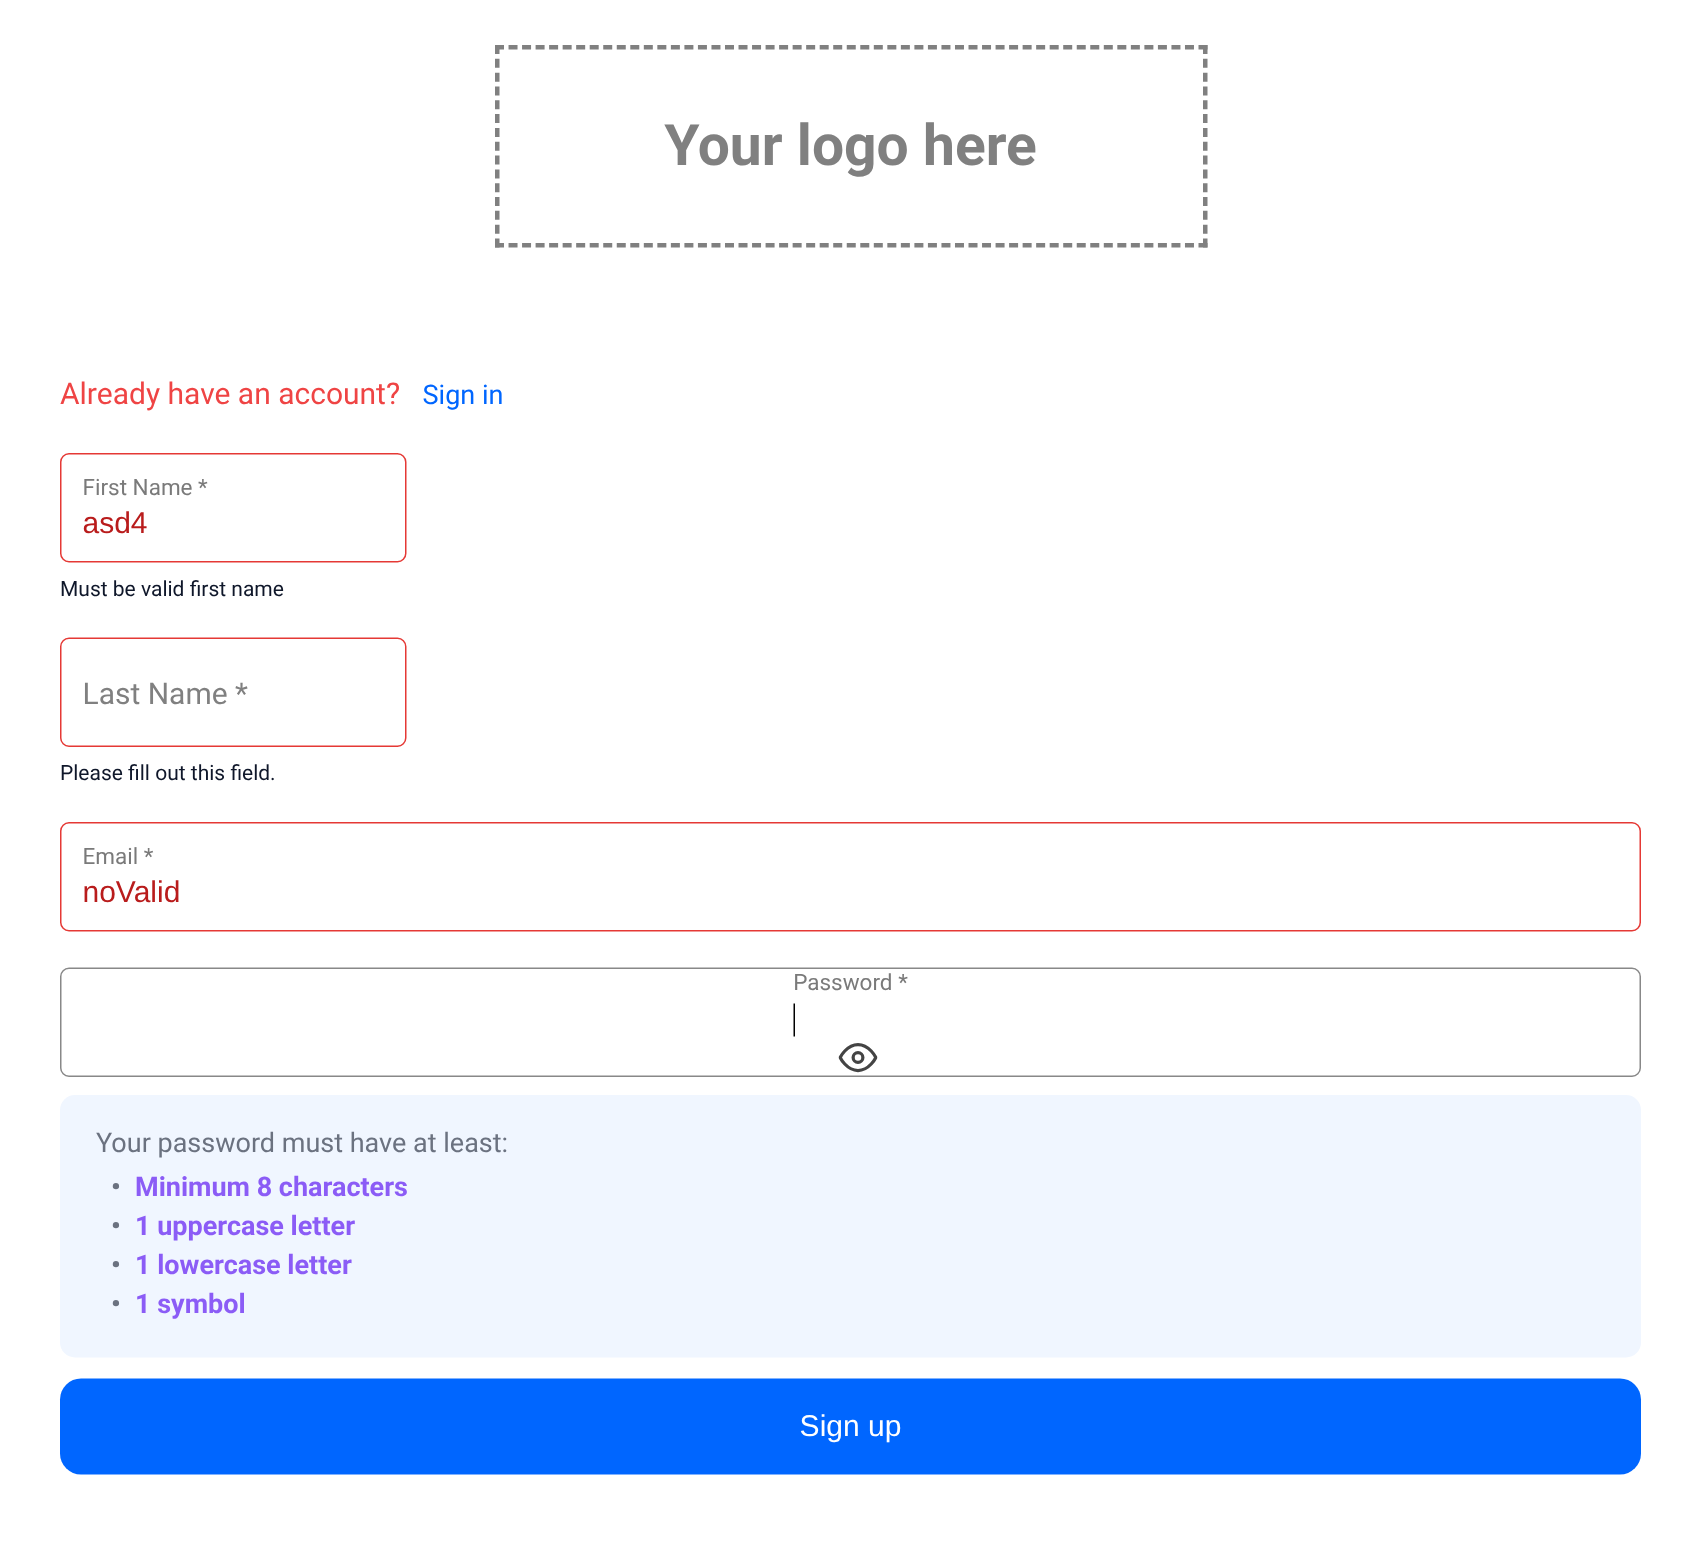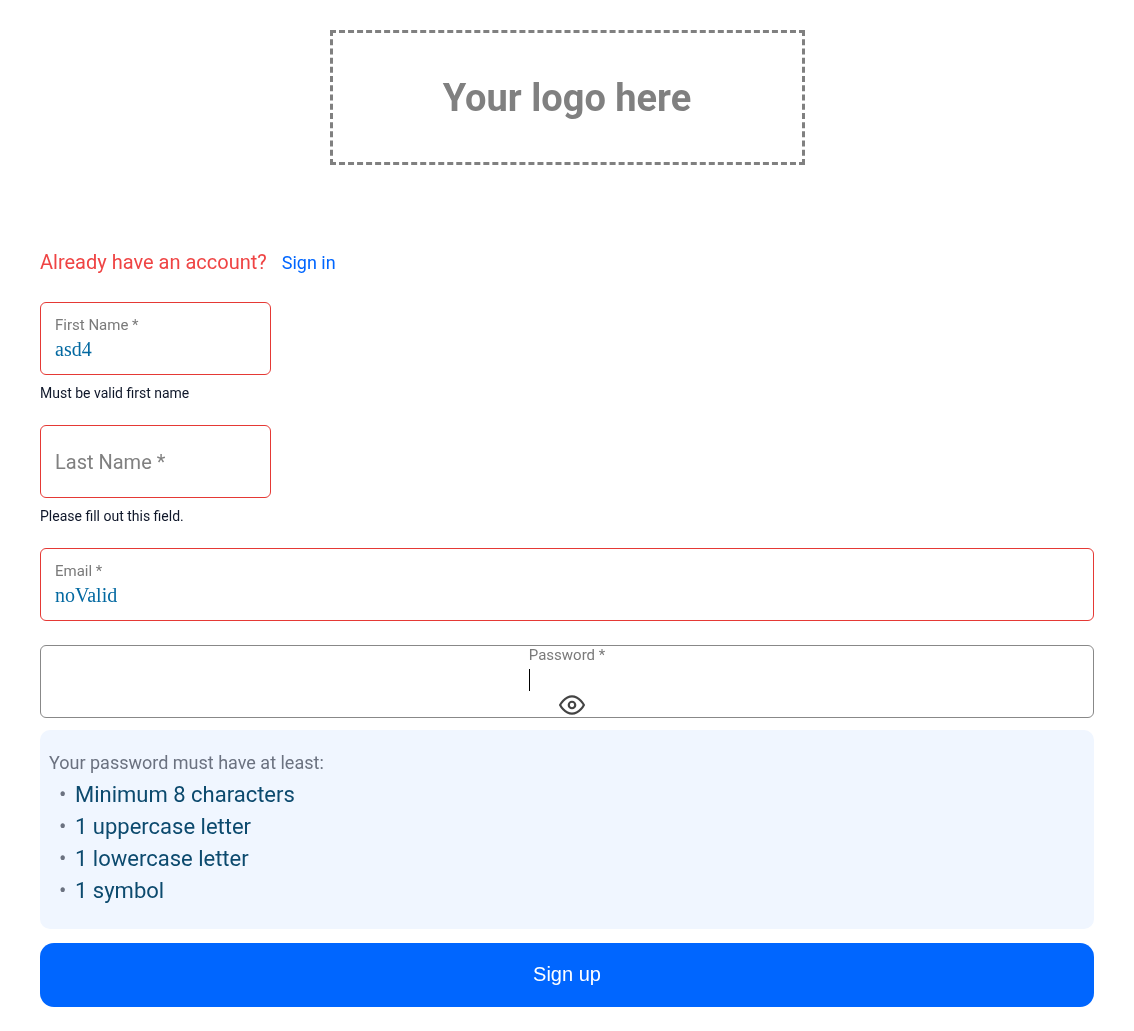--- a/index.html
+++ b/index.html
@@ -68,26 +68,26 @@
       font-size: 15px;
       color: #7a7a7a;
       line-height: 1.2;
       margin-bottom: 4px;
     }
     .input-box.error .input-label {
       color: #7a7a7a;
     }
     .input-value {
       font-size: 20px;
-      color: #0369a1;
+      color: #b91c1c;
       border: none;
       outline: none;
       width: 100%;
       background: transparent;
-      font-family: Liberation Serif, serif;
+      font-family: Liberation Sans, sans-serif;
     }
     .input-placeholder-only {
       font-size: 20px;
       color: #808080;
     }
     .error-msg {
       color: #0f172a;
       font-size: 14px;
       margin-top: 10px;
     }
@@ -111,39 +111,40 @@
     }
     .cursor-bar {
       display: inline-block;
       width: 1.5px;
       height: 22px;
       background: #000;
     }
     .password-hints {
       background: #f0f6ff;
       border-radius: 10px;
-      padding: 22px 9px;
+      padding: 22px 24px;
       margin-top: 0;
       margin-bottom: 14px;
     }
     .hints-title {
       font-size: 18px;
       color: #6b7280;
       margin-bottom: 6px;
     }
     .hints-list {
       list-style: none;
       padding-left: 10px;
     }
     .hints-list li {
-      font-size: 22px;
-      color: #0c4a6e;
+      font-size: 18px;
+      color: #8b5cf6;
       line-height: 1.45;
       position: relative;
       padding-left: 16px;
+      font-weight: bold;
     }
     .hints-list li::before {
       content: "•";
       position: absolute;
       left: 0;
       color: #6b7280;
     }
     .signup-btn {
       width: 100%;
       background: #0066ff;

